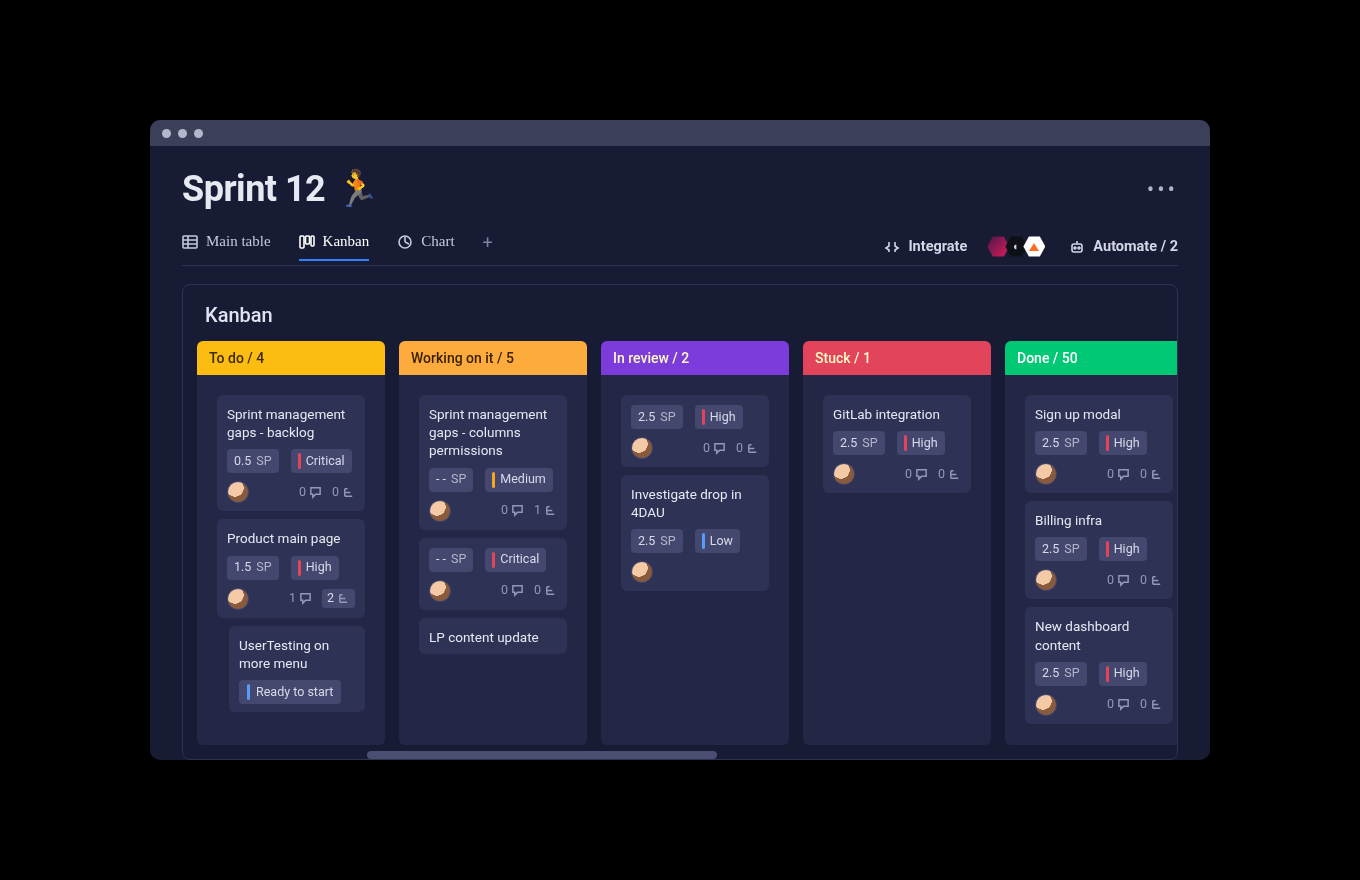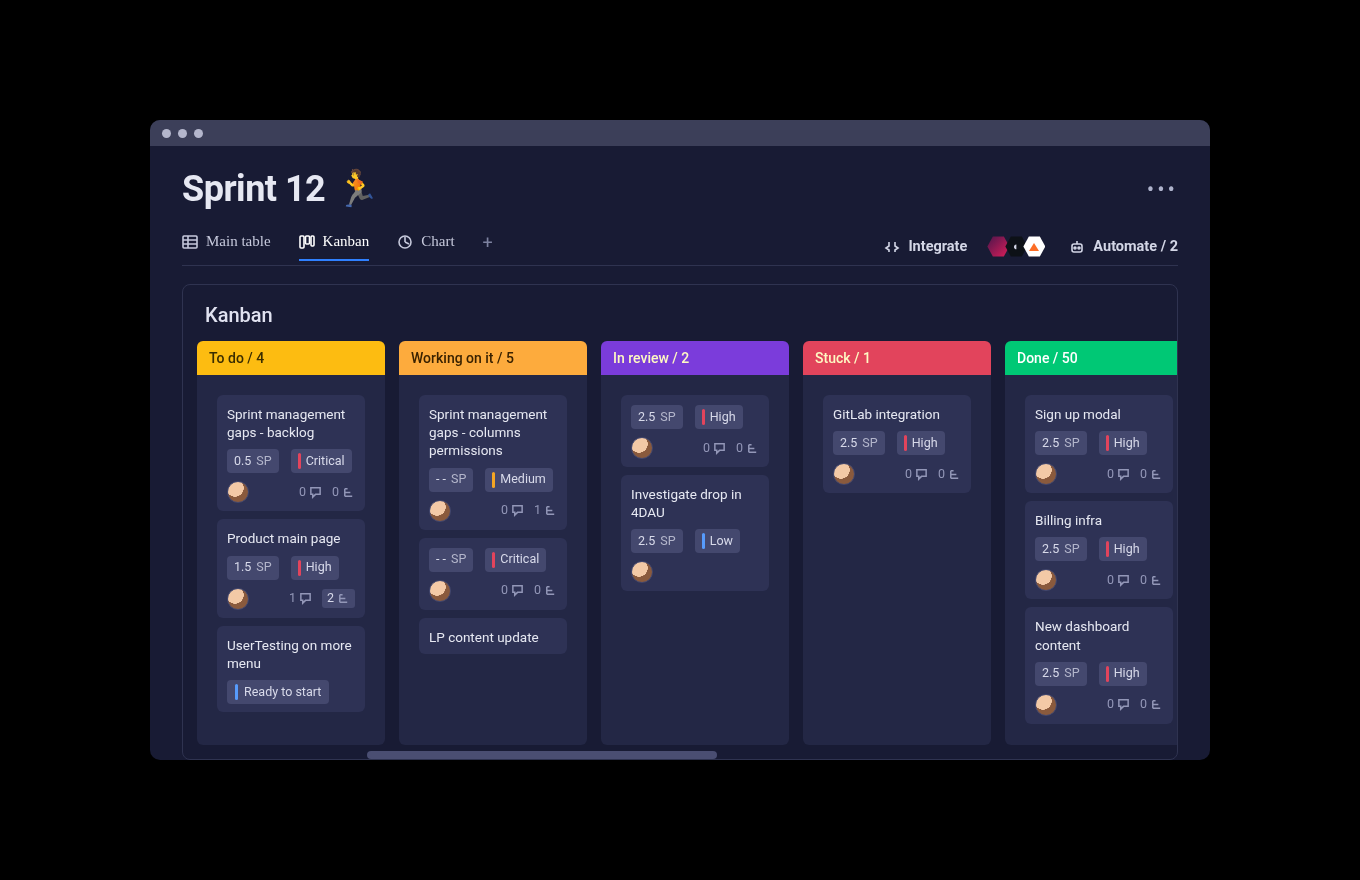--- a/index.html
+++ b/index.html
@@ -153,21 +153,21 @@
     background: #2e3255;
     border-radius: 6px;
     padding: 10px 10px 8px 10px;
     font-size: 13.5px;
     line-height: 1.35;
     color:#e6e8f2;
     display:flex;
     flex-direction:column;
     gap:8px;
   }
-  .card.sub { }
+  .card.sub { margin-left:12px; }
   .card-title { cursor:pointer; }
   .chips { display:flex; gap:12px; align-items:center; }
   .chip {
     background:#44486e;
     border-radius:4px;
     height:24px;
     display:flex;
     align-items:center;
     padding:0 7px;
     font-size:12.5px;

